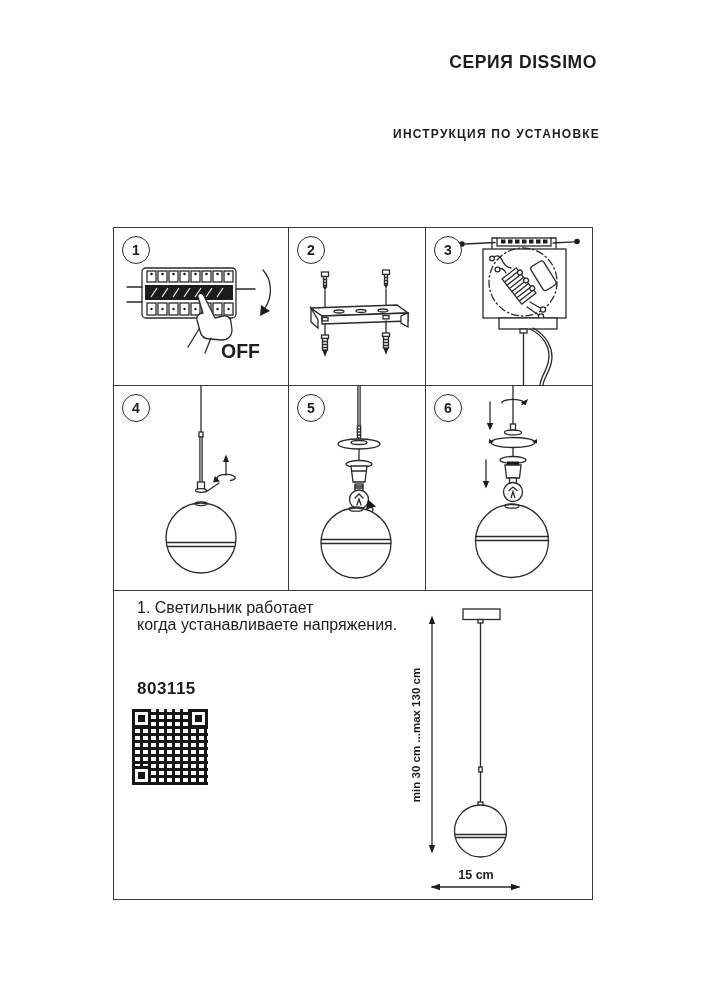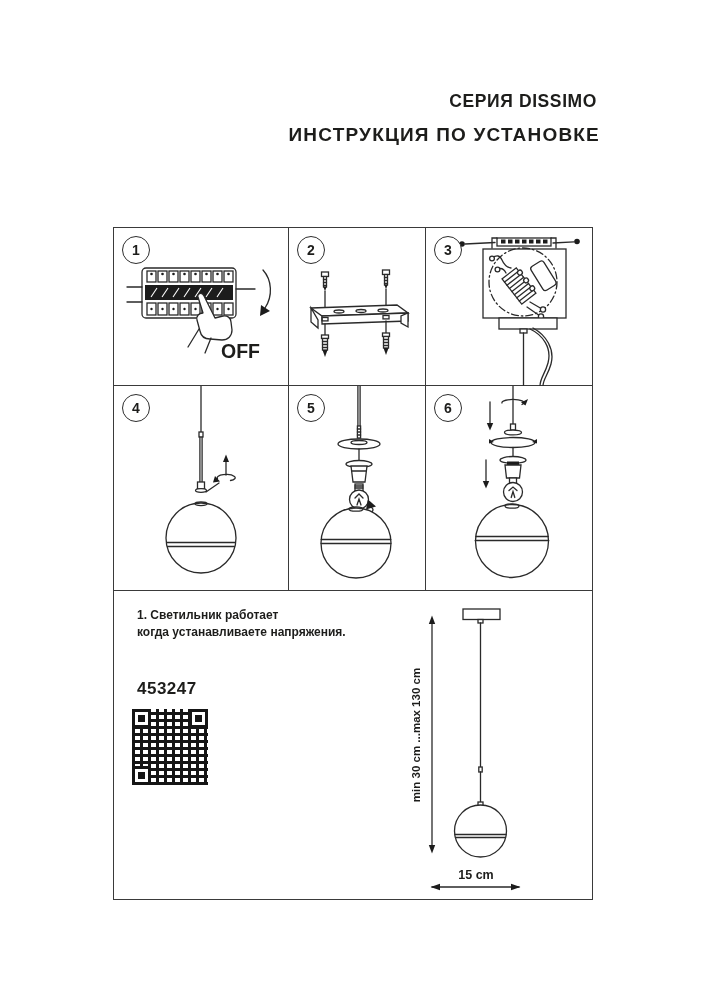--- a/index.html
+++ b/index.html
@@ -2,40 +2,40 @@
 <html><head>
 <meta charset="utf-8">
 <style>
   html,body{margin:0;padding:0;background:#ffffff;}
   .sheet{
     position:relative;width:707px;height:1000px;background:#fff;overflow:hidden;
     font-family:"Liberation Sans","DejaVu Sans",sans-serif;color:#1d1d1b;
   }
   
   .hdr{position:absolute;top:50px;right:110px;text-align:right;font-weight:bold;
-       font-size:17.5px;line-height:25px;letter-spacing:.6px;margin-top:39px;}
+       font-size:17.5px;line-height:25px;letter-spacing:.6px;}
   .ttl{position:absolute;top:124px;right:107px;text-align:left;font-weight:bold;
-       font-size:19px;line-height:21.5px;letter-spacing:1.2px;}
+       font-size:12px;line-height:21.5px;letter-spacing:1.2px;}
   
   .grid{position:absolute;left:113px;top:227px;border:1.6px solid #3a3a3a;
         display:grid;grid-template-columns:175px 137px 166px;grid-template-rows:158px 205px 308px;}
   .cell{position:relative;border-right:1.5px solid #3a3a3a;border-bottom:1.5px solid #3a3a3a;background:#fff;}
   .cell.last{border-right:none;}
   .bottom{position:relative;grid-column:1 / span 3;border:none;background:#fff;}
   .badge{position:absolute;left:8px;top:8px;width:26px;height:26px;border:1.5px solid #2e2e2e;
          border-radius:50%;display:flex;align-items:center;justify-content:center;
          font-size:14px;font-weight:bold;z-index:2;background:#fff;}
   .cell svg,.bottom > svg{position:absolute;left:0;top:0;}
   
   .s{stroke:#2a2a2a;fill:none;stroke-width:1.3px;stroke-linecap:round;}
   .w{stroke:#2a2a2a;fill:#fff;stroke-width:1.3px;}
   .f{fill:#1c1c1c;stroke:none;}
   text.lbl{fill:#1d1d1b;font-family:"Liberation Sans","DejaVu Sans",sans-serif;}
   
-  .notes{position:absolute;left:23px;top:16px;font-size:12px;line-height:16.5px;white-space:nowrap;font-weight:bold;}
+  .notes{position:absolute;left:23px;top:9px;font-size:16px;line-height:16.5px;white-space:nowrap;}
   .article{position:absolute;left:23px;top:88px;font-size:17px;font-weight:bold;letter-spacing:.5px;}
   
   .qr{position:absolute;left:18px;top:118px;width:76px;height:76px;background:#fff;
       background-image:
         repeating-linear-gradient(0deg,#151515 0 3px,transparent 3px 7px),
         repeating-linear-gradient(90deg,#151515 0 3px,#fff 3px 8px);}
   .finder{position:absolute;width:19px;height:19px;background:#fff;border:3.4px solid #151515;box-sizing:border-box;}
   .finder::after{content:"";position:absolute;inset:2.6px;background:#151515;}
   .finder.tl{left:0;top:0}.finder.tr{right:0;top:0}.finder.bl{left:0;bottom:0}
 </style>
@@ -341,21 +341,21 @@
           <line class="s" stroke-width="1.5" x1="318" y1="296" x2="405" y2="296"></line>
           <path class="f" d="M326 292.8 L316.5 296 L326 299.2 Z"></path>
           <path class="f" d="M397 292.8 L406.5 296 L397 299.2 Z"></path>
           <text class="lbl" x="362" y="288" text-anchor="middle" font-size="12.5" font-weight="bold">15 cm</text>
         </g>
       </svg>
       <div class="notes">
         <div>1. Светильник работает</div>
         <div>когда устанавливаете напряжения.</div>
       </div>
-      <div class="article">453247</div>
+      <div class="article">803115</div>
       <div class="qr">
         <div class="finder tl"></div>
         <div class="finder tr"></div>
         <div class="finder bl"></div>
       </div>
     </div>
 
   </div>
 </div>
 

